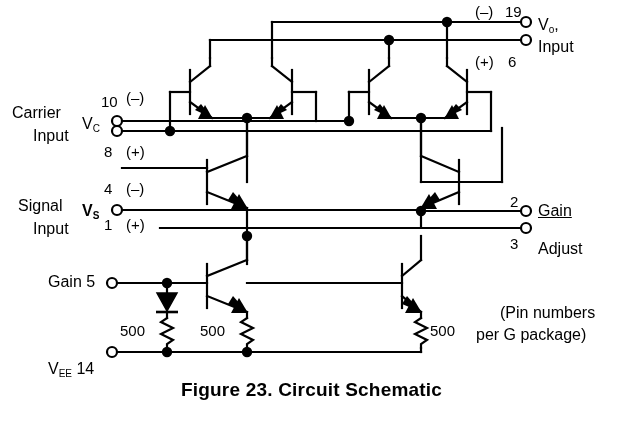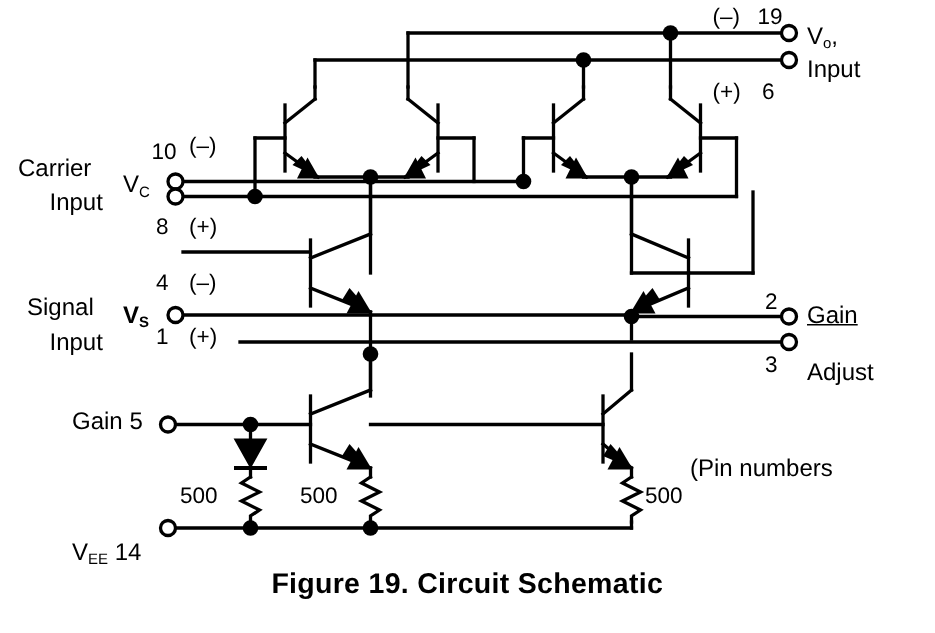--- a/index.html
+++ b/index.html
@@ -253,17 +253,18 @@
 
   <div class="lbl t15" style="left:510px; top:194px;">2</div>
   <div class="lbl t15" style="left:510px; top:236px;">3</div>
   <div class="lbl t16" style="left:538px; top:203px;text-decoration:underline;">Gain</div>
   <div class="lbl t16" style="left:538px; top:225px;margin-top:16px;">Adjust</div>
 
   <div class="lbl t15" style="left:120px; top:323px;">500</div>
   <div class="lbl t15" style="left:200px; top:323px;">500</div>
   <div class="lbl t15" style="left:430px; top:323px;">500</div>
 
-  <div class="lbl t16" style="left:460px; top:305px;">(Pin numbers</div>
-
-  <div class="lbl cap" style="left:0; top:380px; width:623px; text-align:center;">Figure 19. Circuit Schematic</div>
+  <div class="lbl t16" style="left:500px; top:305px;">(Pin numbers</div>
+  <div class="lbl t16" style="left:476px; top:327px;">per G package)</div>
+
+  <div class="lbl cap" style="left:0; top:380px; width:623px; text-align:center;">Figure 23. Circuit Schematic</div>
 
 </div>
 
 </body></html>

